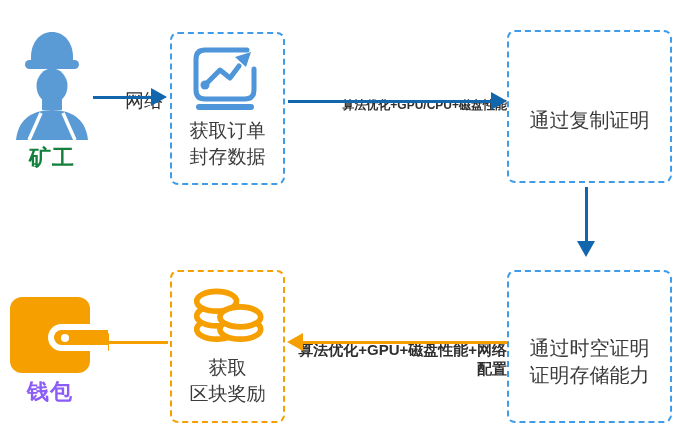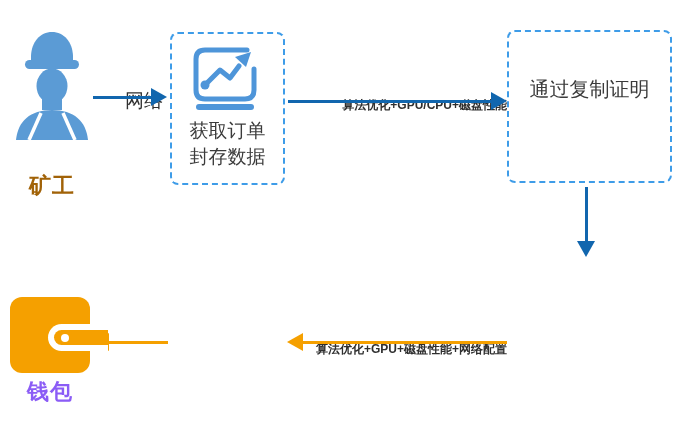--- a/index.html
+++ b/index.html
@@ -10,26 +10,26 @@
   }
   .abs { position:absolute; }
 
   
   .dbox {
     position:absolute; border:2px dashed #3e9ce8; border-radius:8px;
     display:flex; flex-direction:column; align-items:center;
   }
   .dbox.orange { border-color:#f5a000; }
 
-  .box-text { text-align:center; color:#3b3b3b; font-weight:500; }
+  .box-text { text-align:center; color:#3b3b3b; font-weight:500;margin-top:31px; }
   .t19 { font-size:19px; line-height:26px; }
   .t20 { font-size:20px; line-height:27px; }
 
   .big-label { position:absolute; text-align:center; font-weight:bold; font-size:22px; letter-spacing:1px; }
-  .blue-label { color:#a16207;margin-top:28px; }
+  .blue-label { color:#15803d; }
   .orange-label { color:#8b5cf6; }
 
   .edge-label { position:absolute; text-align:right; color:#2f2f2f; font-weight:bold;margin-top:27px; }
 
   
   .hline { position:absolute; height:3px; }
   .vline { position:absolute; width:3px; }
   .blue-fill { background:#1166ae; }
   .orange-fill { background:#f5a000; }
   .head { position:absolute; width:0; height:0; }
@@ -87,25 +87,44 @@
 
   <div class="dbox" style="left:507px; top:30px; width:165px; height:153px; padding-top:44px;">
     <div class="box-text t20">
       <div>通过复制证明</div>
     </div>
   </div>
 
   <div class="vline blue-fill" style="left:585px; top:187px; height:54px;"></div>
   <div class="head head-down" style="left:577px; top:241px;"></div>
 
+  <div class="dbox" style="left:507px; top:270px; width:165px; height:153px; justify-content:center;">
+    <div class="box-text t20">
+      <div>通过时空证明</div>
+      <div>证明存储能力</div>
+    </div>
+  </div>
 
-  <div class="edge-label" style="left:285px; top:314px; width:222px; font-size:12px;">算法优化+GPU+磁盘性能+网络配置</div>
+  <div class="edge-label" style="left:285px; top:314px; width:222px; font-size:15px;">算法优化+GPU+磁盘性能+网络配置</div>
   <div class="head head-left" style="left:287px; top:333px;"></div>
   <div class="hline orange-fill" style="left:302px; top:341px; width:205px;"></div>
 
+  <div class="dbox orange" style="left:170px; top:270px; width:115px; height:153px; padding-top:15px;">
+    <svg width="72" height="56" viewBox="0 0 76 58">
+      <ellipse cx="26" cy="44" rx="21" ry="10.5" fill="#ffffff" stroke="#f5a000" stroke-width="6"></ellipse>
+      <ellipse cx="26" cy="30" rx="21" ry="10.5" fill="#ffffff" stroke="#f5a000" stroke-width="6"></ellipse>
+      <ellipse cx="26" cy="14.5" rx="21" ry="10.5" fill="#ffffff" stroke="#f5a000" stroke-width="6"></ellipse>
+      <ellipse cx="51" cy="44" rx="21.5" ry="10.5" fill="#ffffff" stroke="#f5a000" stroke-width="6"></ellipse>
+      <ellipse cx="51" cy="31" rx="21.5" ry="10.5" fill="#ffffff" stroke="#f5a000" stroke-width="6"></ellipse>
+    </svg>
+    <div class="box-text t19" style="margin-top:12px;">
+      <div>获取</div>
+      <div>区块奖励</div>
+    </div>
+  </div>
 
   <div class="head head-left" style="left:93px; top:333px;"></div>
   <div class="hline orange-fill" style="left:108px; top:341px; width:60px;"></div>
 
   <div class="wallet">
     <div class="wallet-slot">
       <div class="wallet-slot-inner">
         <div class="wallet-dot"></div>
       </div>
     </div>

